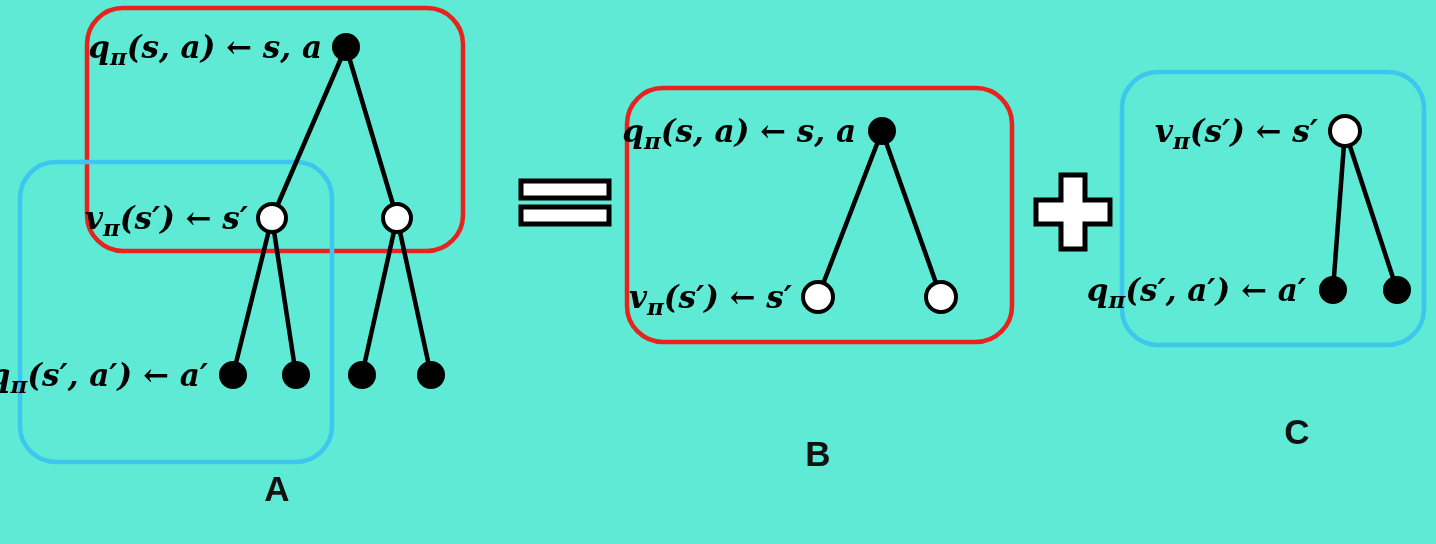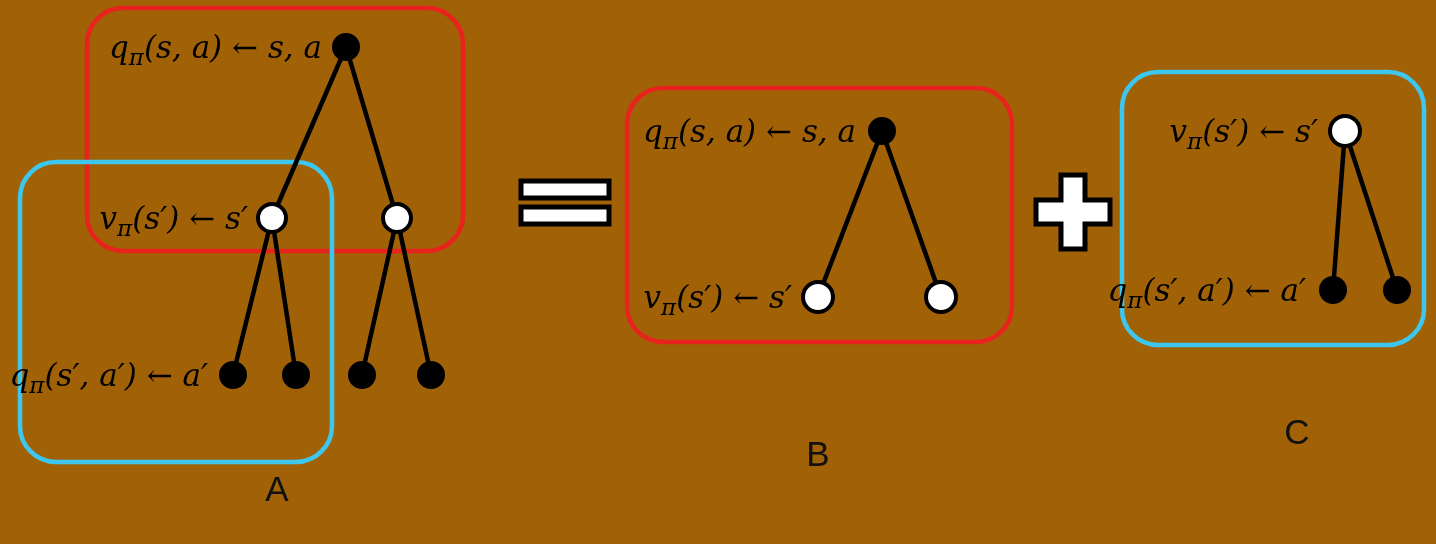--- a/index.html
+++ b/index.html
@@ -1,21 +1,22 @@
 <!DOCTYPE html>
 <html><head>
 <meta charset="utf-8">
 <style>
   html, body { margin: 0; padding: 0; background: #ffffff; }
   .page {
     position: relative;
     width: 1436px;
     height: 544px;
-    background: #a16207;
+    background: #5eead4;
     overflow: hidden;
+    font-weight: bold;
   }
   svg { display: block; }
   text.math {
     font-family: "DejaVu Serif", "Liberation Serif", serif;
     font-style: italic;
     font-size: 31px;
     fill: #000000;
   }
   text.math tspan.sub { font-size: 23px; }
   text.letter {

